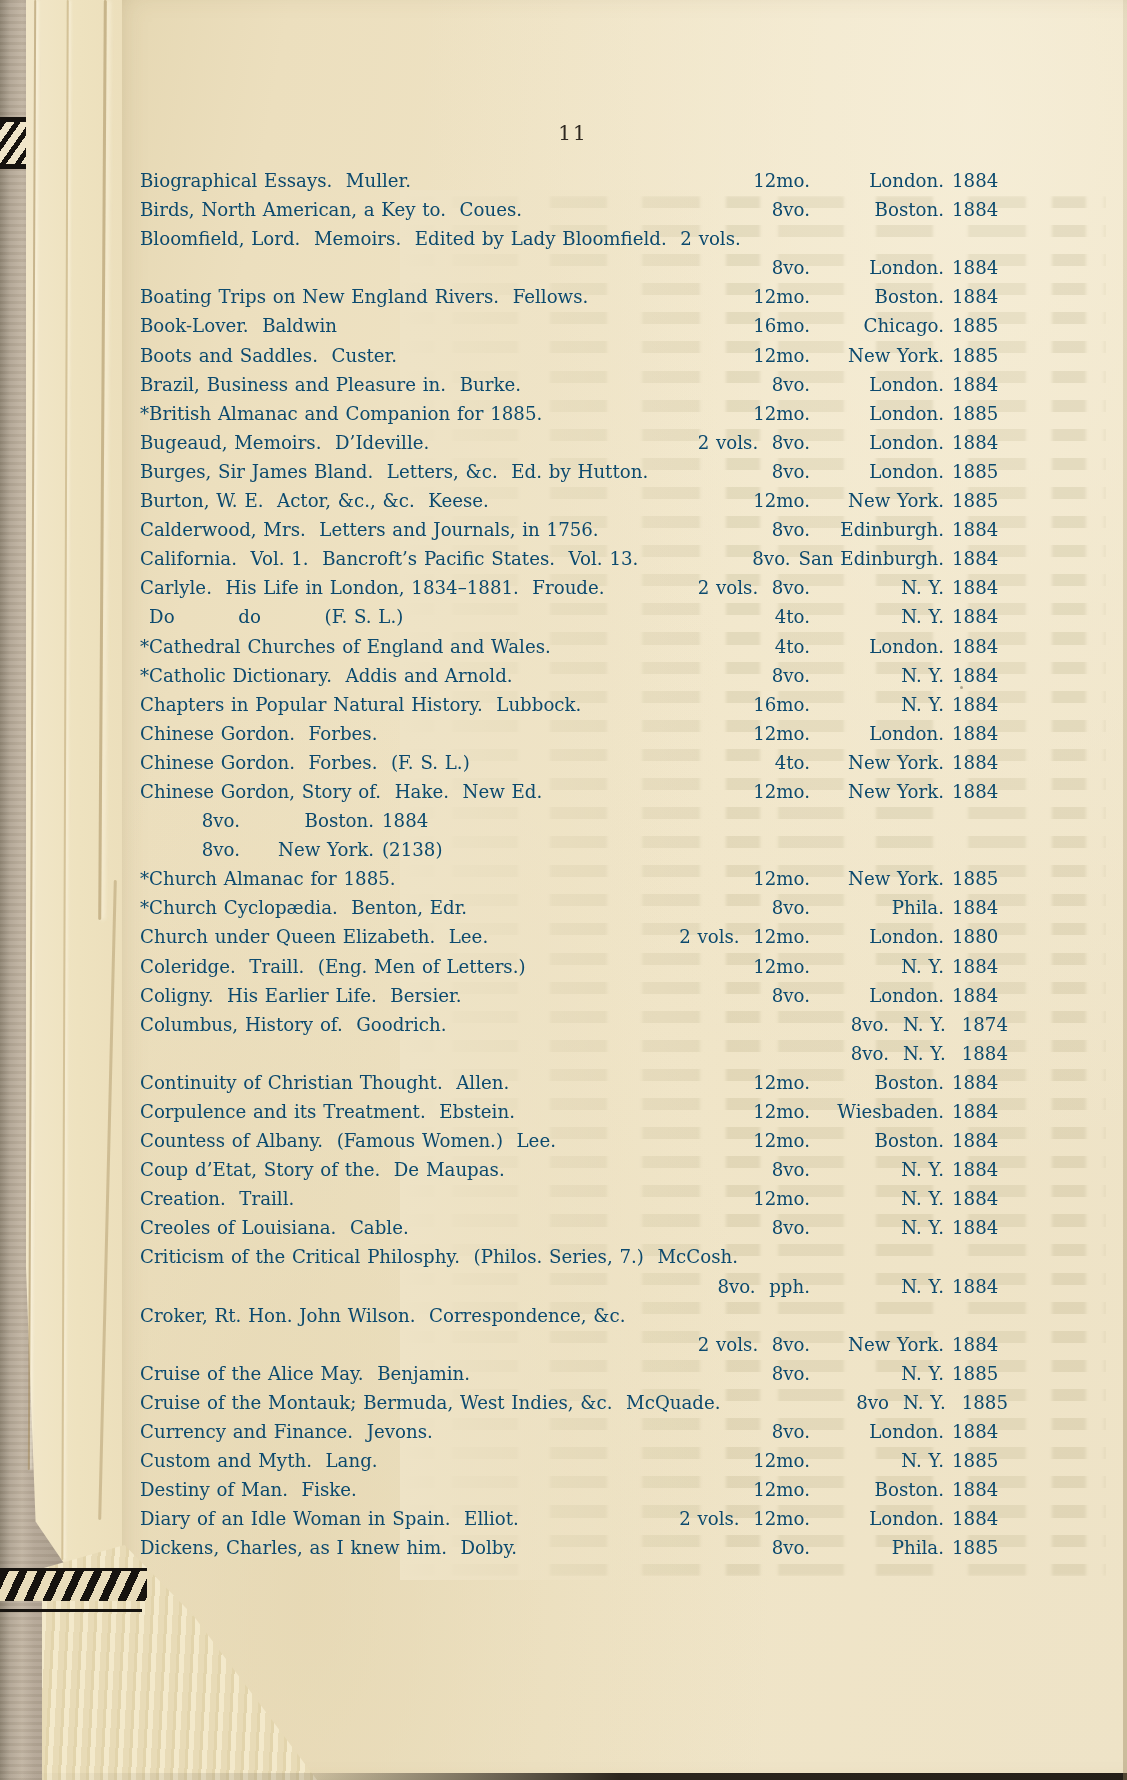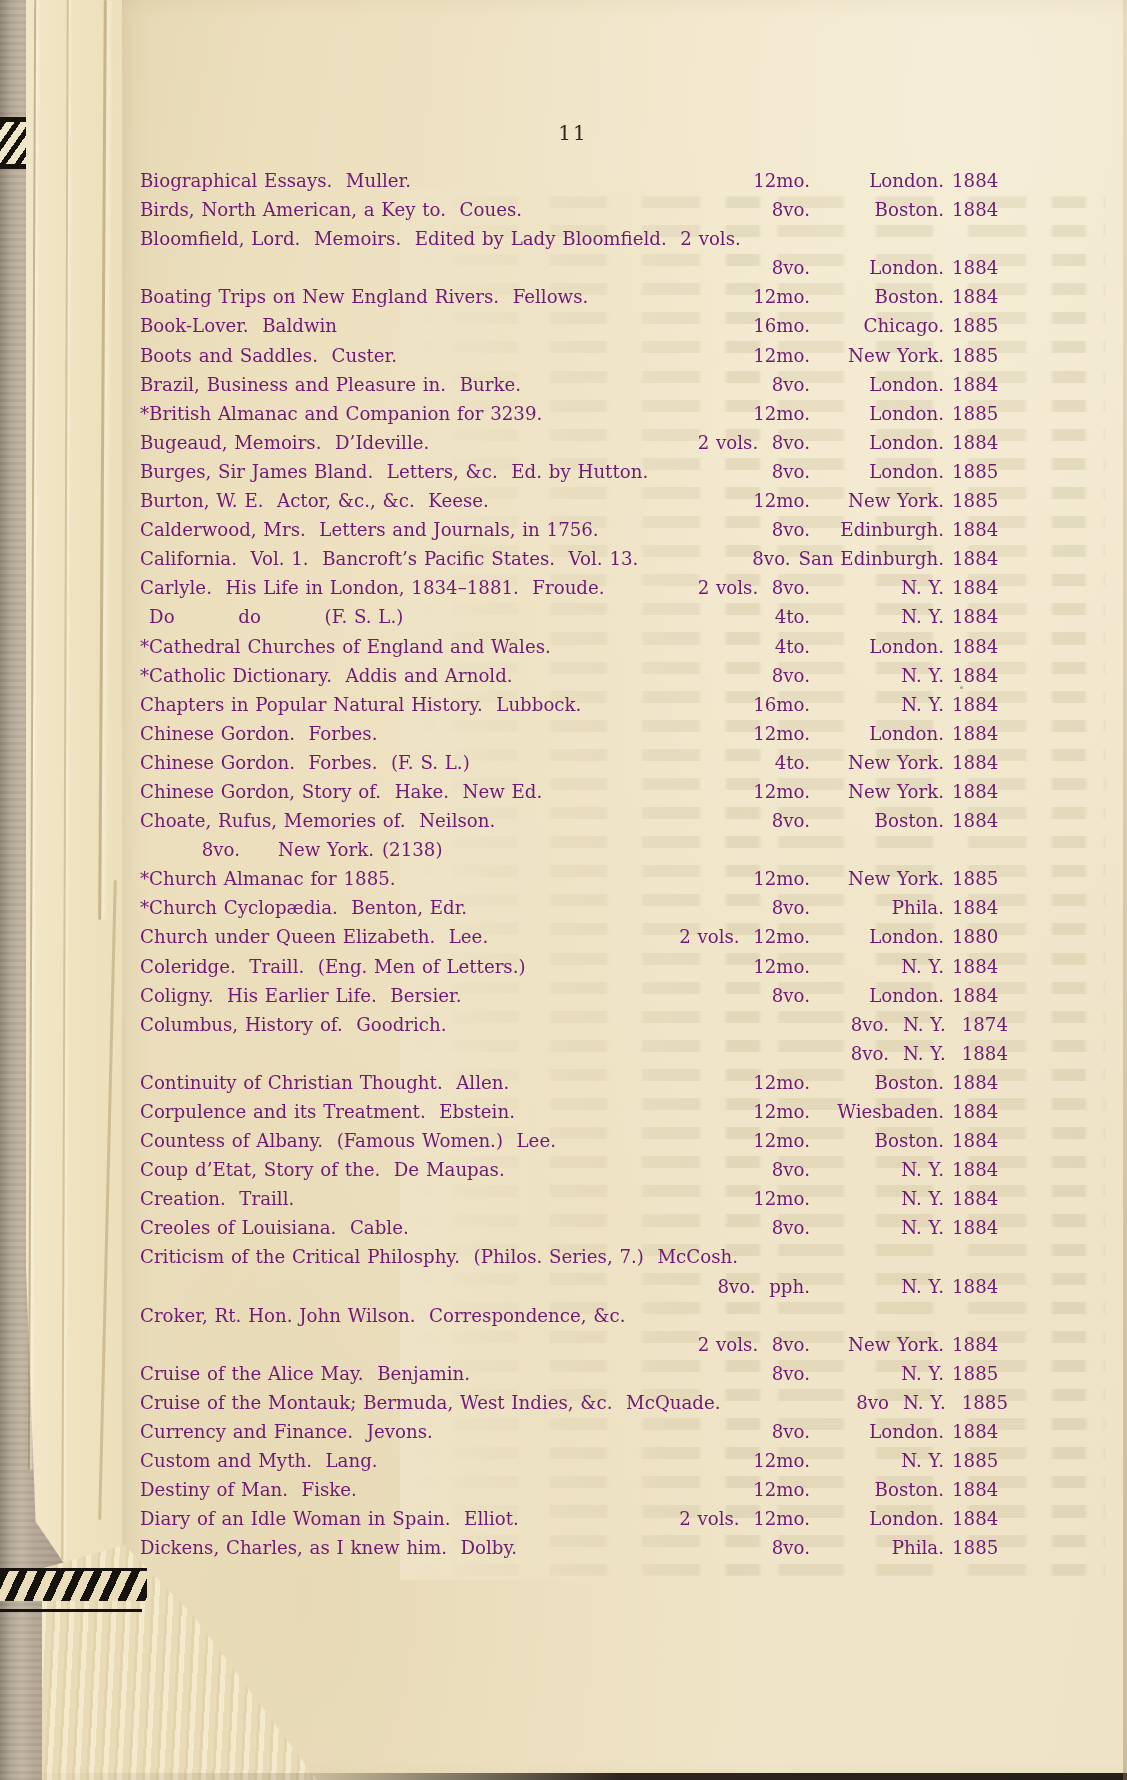--- a/index.html
+++ b/index.html
@@ -70,21 +70,21 @@
     position:absolute; left:400px; top:190px; width:710px; height:1390px;
     background:linear-gradient(90deg,#eee3c6 0%,rgba(238,227,198,0) 45%);
   }
   
   .page-number{
     position:absolute; left:140px; top:121px; width:866px; text-align:center;
     font-size:20px; letter-spacing:2px; color:#2e2821;
   }
   .entries{
     position:absolute; left:140px; top:166px; width:868px;
-    font-size:18.2px; line-height:29.1px; color:#701a75; word-spacing:1px;
+    font-size:18.2px; line-height:29.1px; color:#0c4a6e; word-spacing:1px;
   }
   .row{display:flex;}
   .title{flex:1 1 auto; white-space:pre;}
   .fmt{min-width:92px; text-align:right; padding-left:8px; white-space:pre;}
   .city{min-width:126px; text-align:right; padding-left:8px; white-space:pre;}
   .year{min-width:56px; text-align:left; padding-left:8px; white-space:pre;}
   .row.tight .title{flex:0 0 auto;}
   .row.tight .fmt{margin-left:auto; min-width:0;}
   .row.tight .city{min-width:0; padding-left:14px;}
   .row.tight .year{min-width:0; padding-left:16px;}
@@ -168,21 +168,21 @@
     <span class="city">New York.</span>
     <span class="year">1885</span>
   </div>
       <div class="row normal">
     <span class="title">Brazil, Business and Pleasure in.  Burke.</span>
     <span class="fmt">8vo.</span>
     <span class="city">London.</span>
     <span class="year">1884</span>
   </div>
       <div class="row normal">
-    <span class="title">*British Almanac and Companion for 3239.</span>
+    <span class="title">*British Almanac and Companion for 1885.</span>
     <span class="fmt">12mo.</span>
     <span class="city">London.</span>
     <span class="year">1885</span>
   </div>
       <div class="row normal">
     <span class="title">Bugeaud, Memoirs.  D’Ideville.</span>
     <span class="fmt">2 vols.  8vo.</span>
     <span class="city">London.</span>
     <span class="year">1884</span>
   </div>
@@ -252,21 +252,20 @@
     <span class="city">New York.</span>
     <span class="year">1884</span>
   </div>
       <div class="row normal">
     <span class="title">Chinese Gordon, Story of.  Hake.  New Ed.</span>
     <span class="fmt">12mo.</span>
     <span class="city">New York.</span>
     <span class="year">1884</span>
   </div>
       <div class="row normal">
-    <span class="title">Choate, Rufus, Memories of.  Neilson.</span>
     <span class="fmt">8vo.</span>
     <span class="city">Boston.</span>
     <span class="year">1884</span>
   </div>
       <div class="row normal">
     <span class="fmt">8vo.</span>
     <span class="city">New York.</span>
     <span class="year">(2138)</span>
   </div>
       <div class="row normal">

